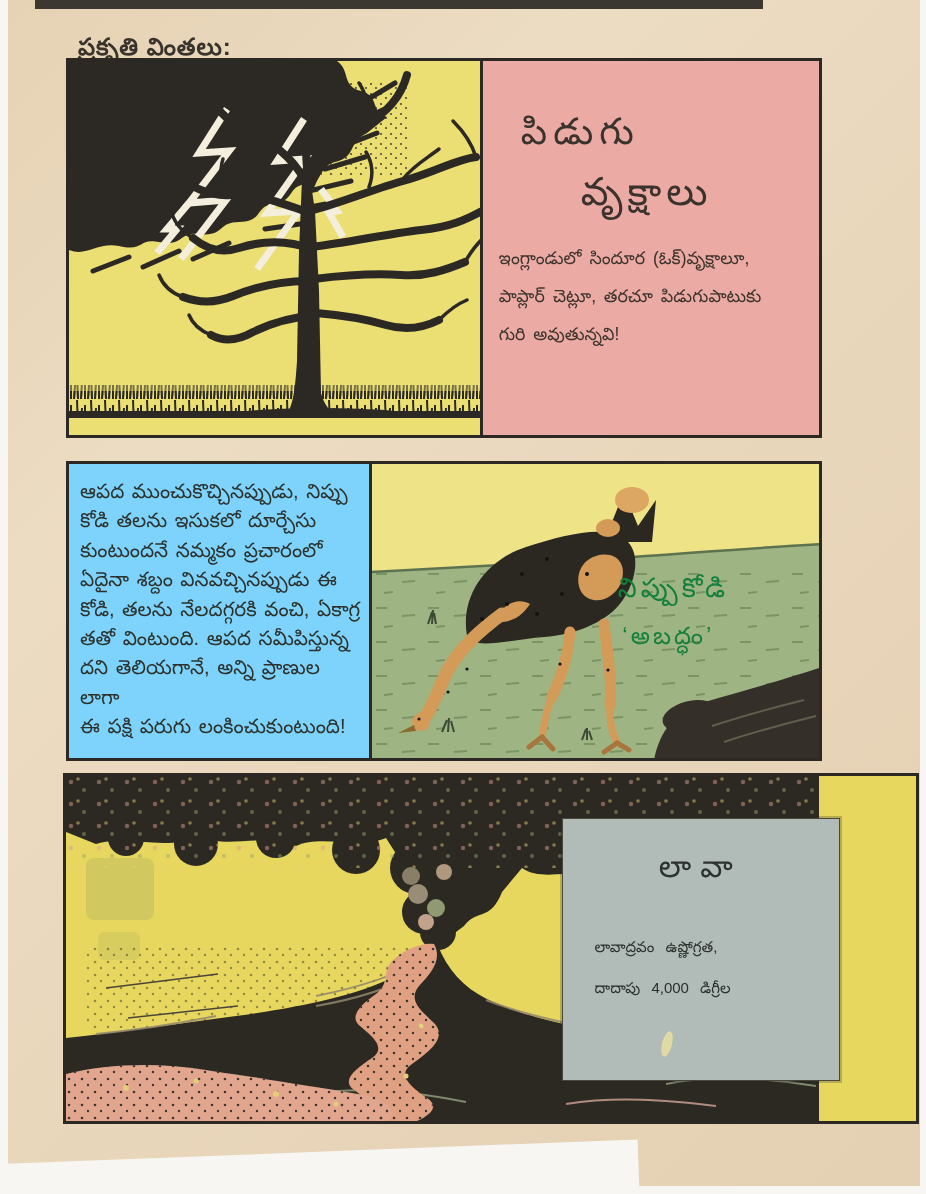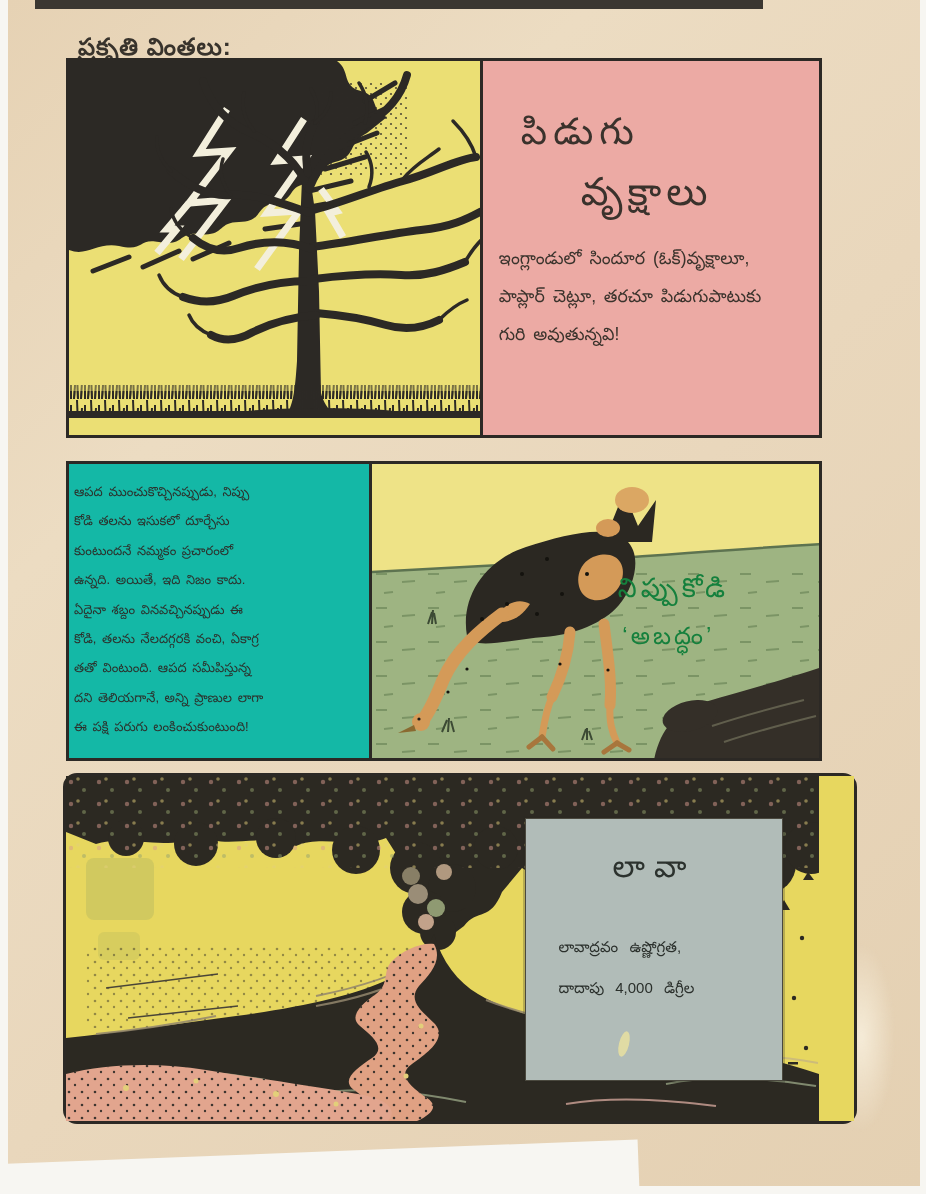--- a/index.html
+++ b/index.html
@@ -22,29 +22,29 @@
     background:radial-gradient(ellipse at center,rgba(248,240,222,.85),rgba(233,215,188,0) 72%);
     filter:blur(2px);
   }
   .header{
     position:absolute;left:78px;top:33px;font-size:24px;font-weight:bold;color:#38332c;
     letter-spacing:1px;
   }
   .panel{position:absolute;border:3px solid #2c2925;box-sizing:border-box;display:flex;}
   .panel-1{left:66px;top:58px;width:756px;height:380px;}
   .panel-2{left:66px;top:461px;width:756px;height:300px;}
-  .panel-3{left:63px;top:773px;width:794px;height:351px;display:block;border-radius:14px;}
+  .panel-3{left:63px;top:773px;width:856px;height:351px;display:block;}
   .p1-art{width:55%;height:100%;border-right:3px solid #2c2925;position:relative;overflow:hidden;background:#ebdf74;}
   .p1-text{width:45%;height:100%;background:#ecaaa4;position:relative;}
   .p1-title{position:absolute;left:38px;top:50px;color:#3a322c;}
   .p1-title .t1{font-size:37px;letter-spacing:6px;}
   .p1-title .t2{font-size:39px;letter-spacing:5px;margin-left:60px;margin-top:8px;}
   .p1-body{position:absolute;left:16px;top:178px;right:8px;font-size:17.5px;line-height:38px;color:#3a332c;word-spacing:3px;}
-  .p2-text{width:40.4%;height:100%;border-right:3px solid #2c2925;background:#14b8a6;box-sizing:border-box;
-    padding:13px 8px 0 5px;font-size:13px;line-height:29.4px;color:#2c312c;word-spacing:2px;}
+  .p2-text{width:40.4%;height:100%;border-right:3px solid #2c2925;background:#7dd3fc;box-sizing:border-box;
+    padding:13px 8px 0 11px;font-size:20px;line-height:29.4px;color:#2c312c;word-spacing:2px;}
   .p2-art{width:59.6%;height:100%;position:relative;overflow:hidden;background:#eee387;}
   .p2-label{position:absolute;left:55%;top:37%;color:#15803d;text-align:center;}
   .p2-label .l1{font-size:27px;letter-spacing:4px;}
   .p2-label .l2{font-size:24px;letter-spacing:3px;margin-top:12px;margin-left:-10px;}
   .p3-art{position:absolute;inset:0;overflow:hidden;background:#e7d75f;}
   .p3-box{
     position:absolute;left:58.3%;top:12.3%;width:32.5%;height:75.6%;
     background:#b1bcb8;border:1px solid #4a483e;box-shadow:0 0 0 2px rgba(40,38,32,.25);
   }
   .p3-title{margin-top:30px;text-align:center;font-size:31px;letter-spacing:10px;color:#2c322e;}
@@ -152,21 +152,20 @@
       <div>గురి అవుతున్నవి!</div>
     </div>
   </div>
 </section>
 
 <section class="panel panel-2">
   <div class="p2-text">
     <div>ఆపద ముంచుకొచ్చినప్పుడు, నిప్పు</div>
     <div>కోడి తలను ఇసుకలో దూర్చేసు</div>
     <div>కుంటుందనే నమ్మకం ప్రచారంలో</div>
-    <div>ఉన్నది. అయితే, ఇది నిజం కాదు.</div>
     <div>ఏదైనా శబ్దం వినవచ్చినప్పుడు ఈ</div>
     <div>కోడి, తలను నేలదగ్గరకి వంచి, ఏకాగ్ర</div>
     <div>తతో వింటుంది. ఆపద సమీపిస్తున్న</div>
     <div>దని తెలియగానే, అన్ని ప్రాణుల లాగా</div>
     <div>ఈ పక్షి పరుగు లంకించుకుంటుంది!</div>
   </div>
   <div class="p2-art">
     <svg width="450" height="296" viewBox="0 0 450 296">
       <defs>
         <pattern id="p2d" width="52" height="34" patternUnits="userSpaceOnUse">

